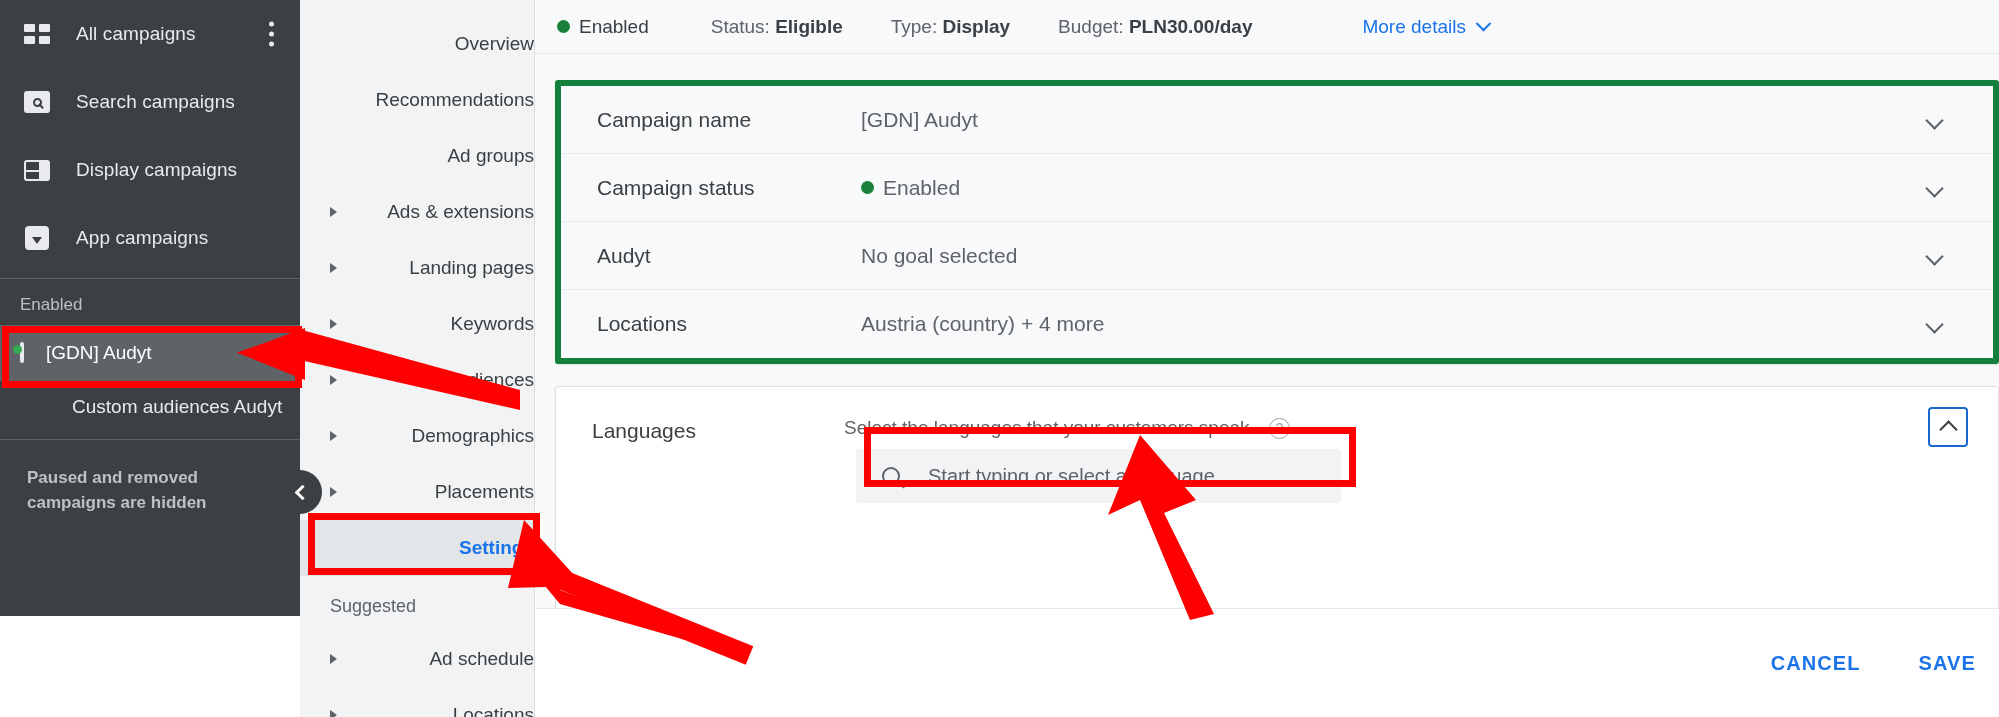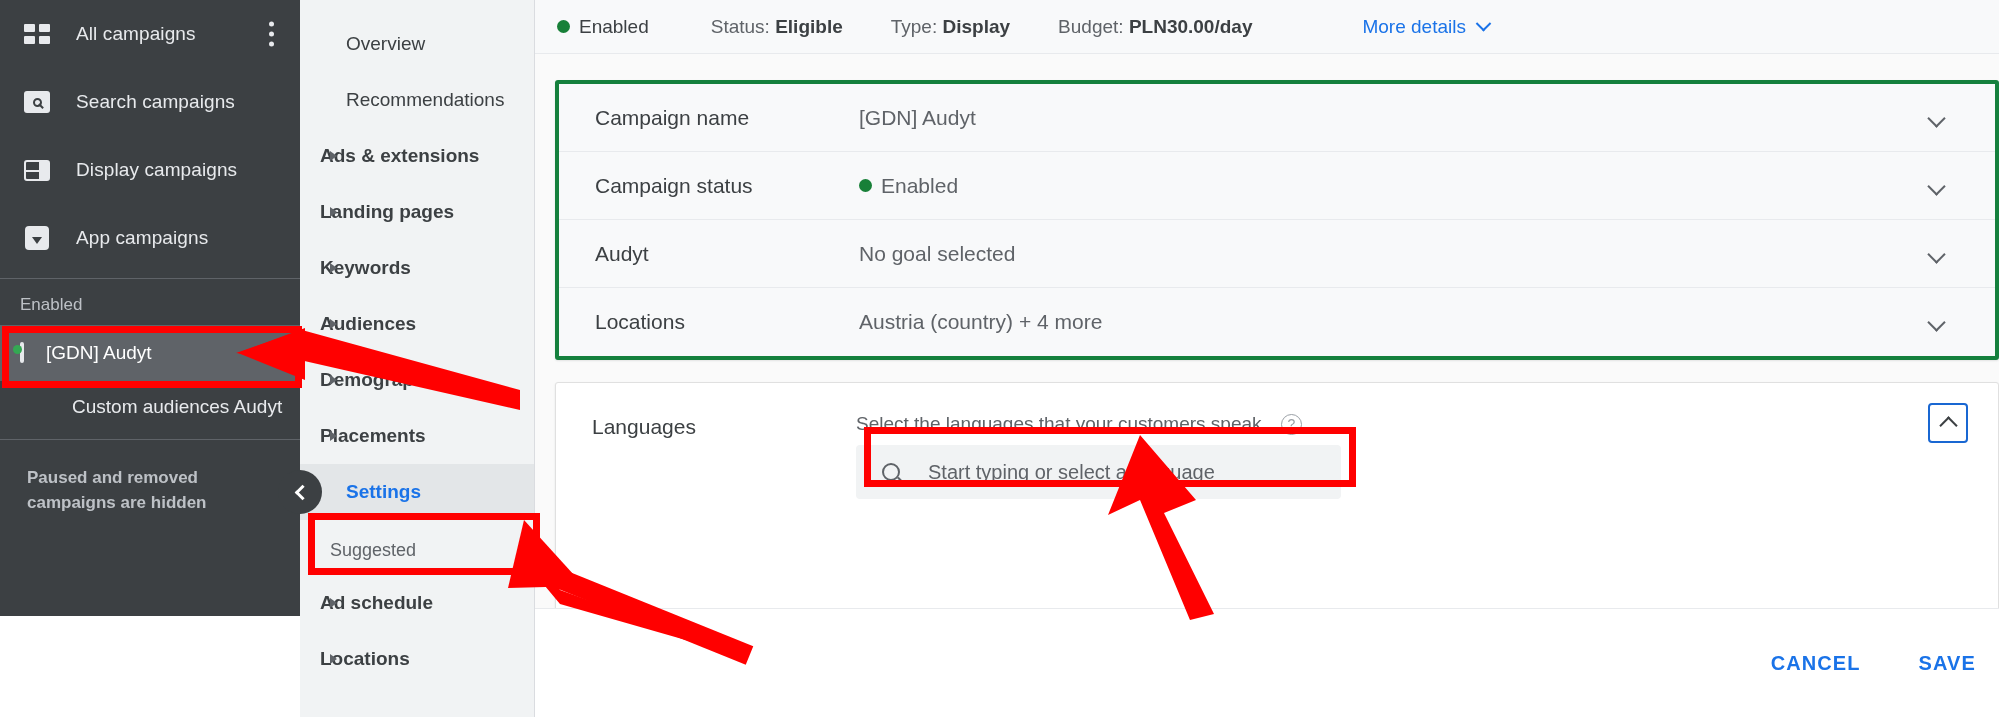--- a/index.html
+++ b/index.html
@@ -121,23 +121,23 @@
 
   
   .midnav {
     width: 235px; flex: 0 0 235px; height: 717px;
     background: #f1f3f4; border-right: 1px solid #dadce0;
     padding-top: 16px; position: relative; overflow: hidden;
   }
   .mn-item {
     height: 56px; display: flex; align-items: center;
     padding-left: 46px; font-size: 19px; color: #3c4043; cursor: pointer;
-    position: relative; white-space: nowrap;
-  }
-  .mn-item.has-caret { padding-left: 20px; font-weight: bold; }
+    position: relative; white-space: nowrap; justify-content: flex-end;
+  }
+  .mn-item.has-caret { padding-left: 20px; }
   .mn-caret {
     position: absolute; left: 30px; top: 50%; transform: translateY(-50%);
     width: 0; height: 0;
     border-top: 5px solid transparent; border-bottom: 5px solid transparent;
     border-left: 7px solid #5f6368;
   }
   .mn-item.selected {
     background: #e3e6e8; color: #1a73e8; font-weight: bold;
   }
   .mn-group-label {
@@ -162,21 +162,21 @@
     color: #1a73e8; margin-left: 62px; display: flex; align-items: center; gap: 12px;
     cursor: pointer; white-space: nowrap;
   }
   .chev-down-blue {
     width: 11px; height: 11px; border-right: 2.6px solid #1a73e8; border-bottom: 2.6px solid #1a73e8;
     transform: rotate(45deg) translate(-2px,-2px);
   }
 
   .card {
     margin: 26px 0 0 0; background: #f8f9fa;
-    border: 4px solid #15803d; border-radius: 3px;
+    border: 6px solid #15803d; border-radius: 3px;
     box-shadow: 0 1px 2px rgba(60,64,67,.12);
     margin-left: 20px; margin-right: 0px;
   }
   .srow {
     height: 68px; display: flex; align-items: center;
     border-bottom: 1px solid #e8eaed; position: relative; cursor: pointer;
   }
   .srow:last-child { border-bottom: none; }
   .srow .s-label { width: 300px; padding-left: 36px; font-size: 21px; color: #3c4043; }
   .srow .s-value { font-size: 21px; color: #5f6368; display: flex; align-items: center; gap: 9px; }
@@ -187,21 +187,21 @@
   }
 
   .lang-card {
     margin: 22px 0 0 20px; background: #ffffff;
     border: 1px solid #e0e0e0; border-radius: 3px;
     box-shadow: 0 1px 2px rgba(60,64,67,.12);
     position: relative; height: 255px;
   }
   .lang-label { position: absolute; left: 36px; top: 32px; font-size: 21px; color: #3c4043; }
   .lang-help {
-    position: absolute; left: 300px; top: 30px;
+    position: absolute; left: 288px; top: 30px;
     font-size: 19px; color: #5f6368; display: flex; align-items: center; gap: 14px;
   }
   .qmark {
     width: 21px; height: 21px; border-radius: 50%; border: 1.8px solid #9aa0a6;
     color: #9aa0a6; font-size: 14px; display: flex; align-items: center; justify-content: center;
     cursor: pointer;
   }
   .lang-input {
     position: absolute; left: 300px; top: 62px;
     width: 485px; height: 54px; background: #f1f3f4; border-radius: 4px;
@@ -320,20 +320,23 @@
     </div>
   </div>
 
   <div class="midnav">
     <div class="mn-item">
       <span>Overview</span>
     </div>
     <div class="mn-item">
       <span>Recommendations</span>
     </div>
+    <div class="mn-item">
+      <span>Ad groups</span>
+    </div>
     <div class="mn-item has-caret">
       <span class="mn-caret"></span>
       <span>Ads &amp; extensions</span>
     </div>
     <div class="mn-item has-caret">
       <span class="mn-caret"></span>
       <span>Landing pages</span>
     </div>
     <div class="mn-item has-caret">
       <span class="mn-caret"></span>

